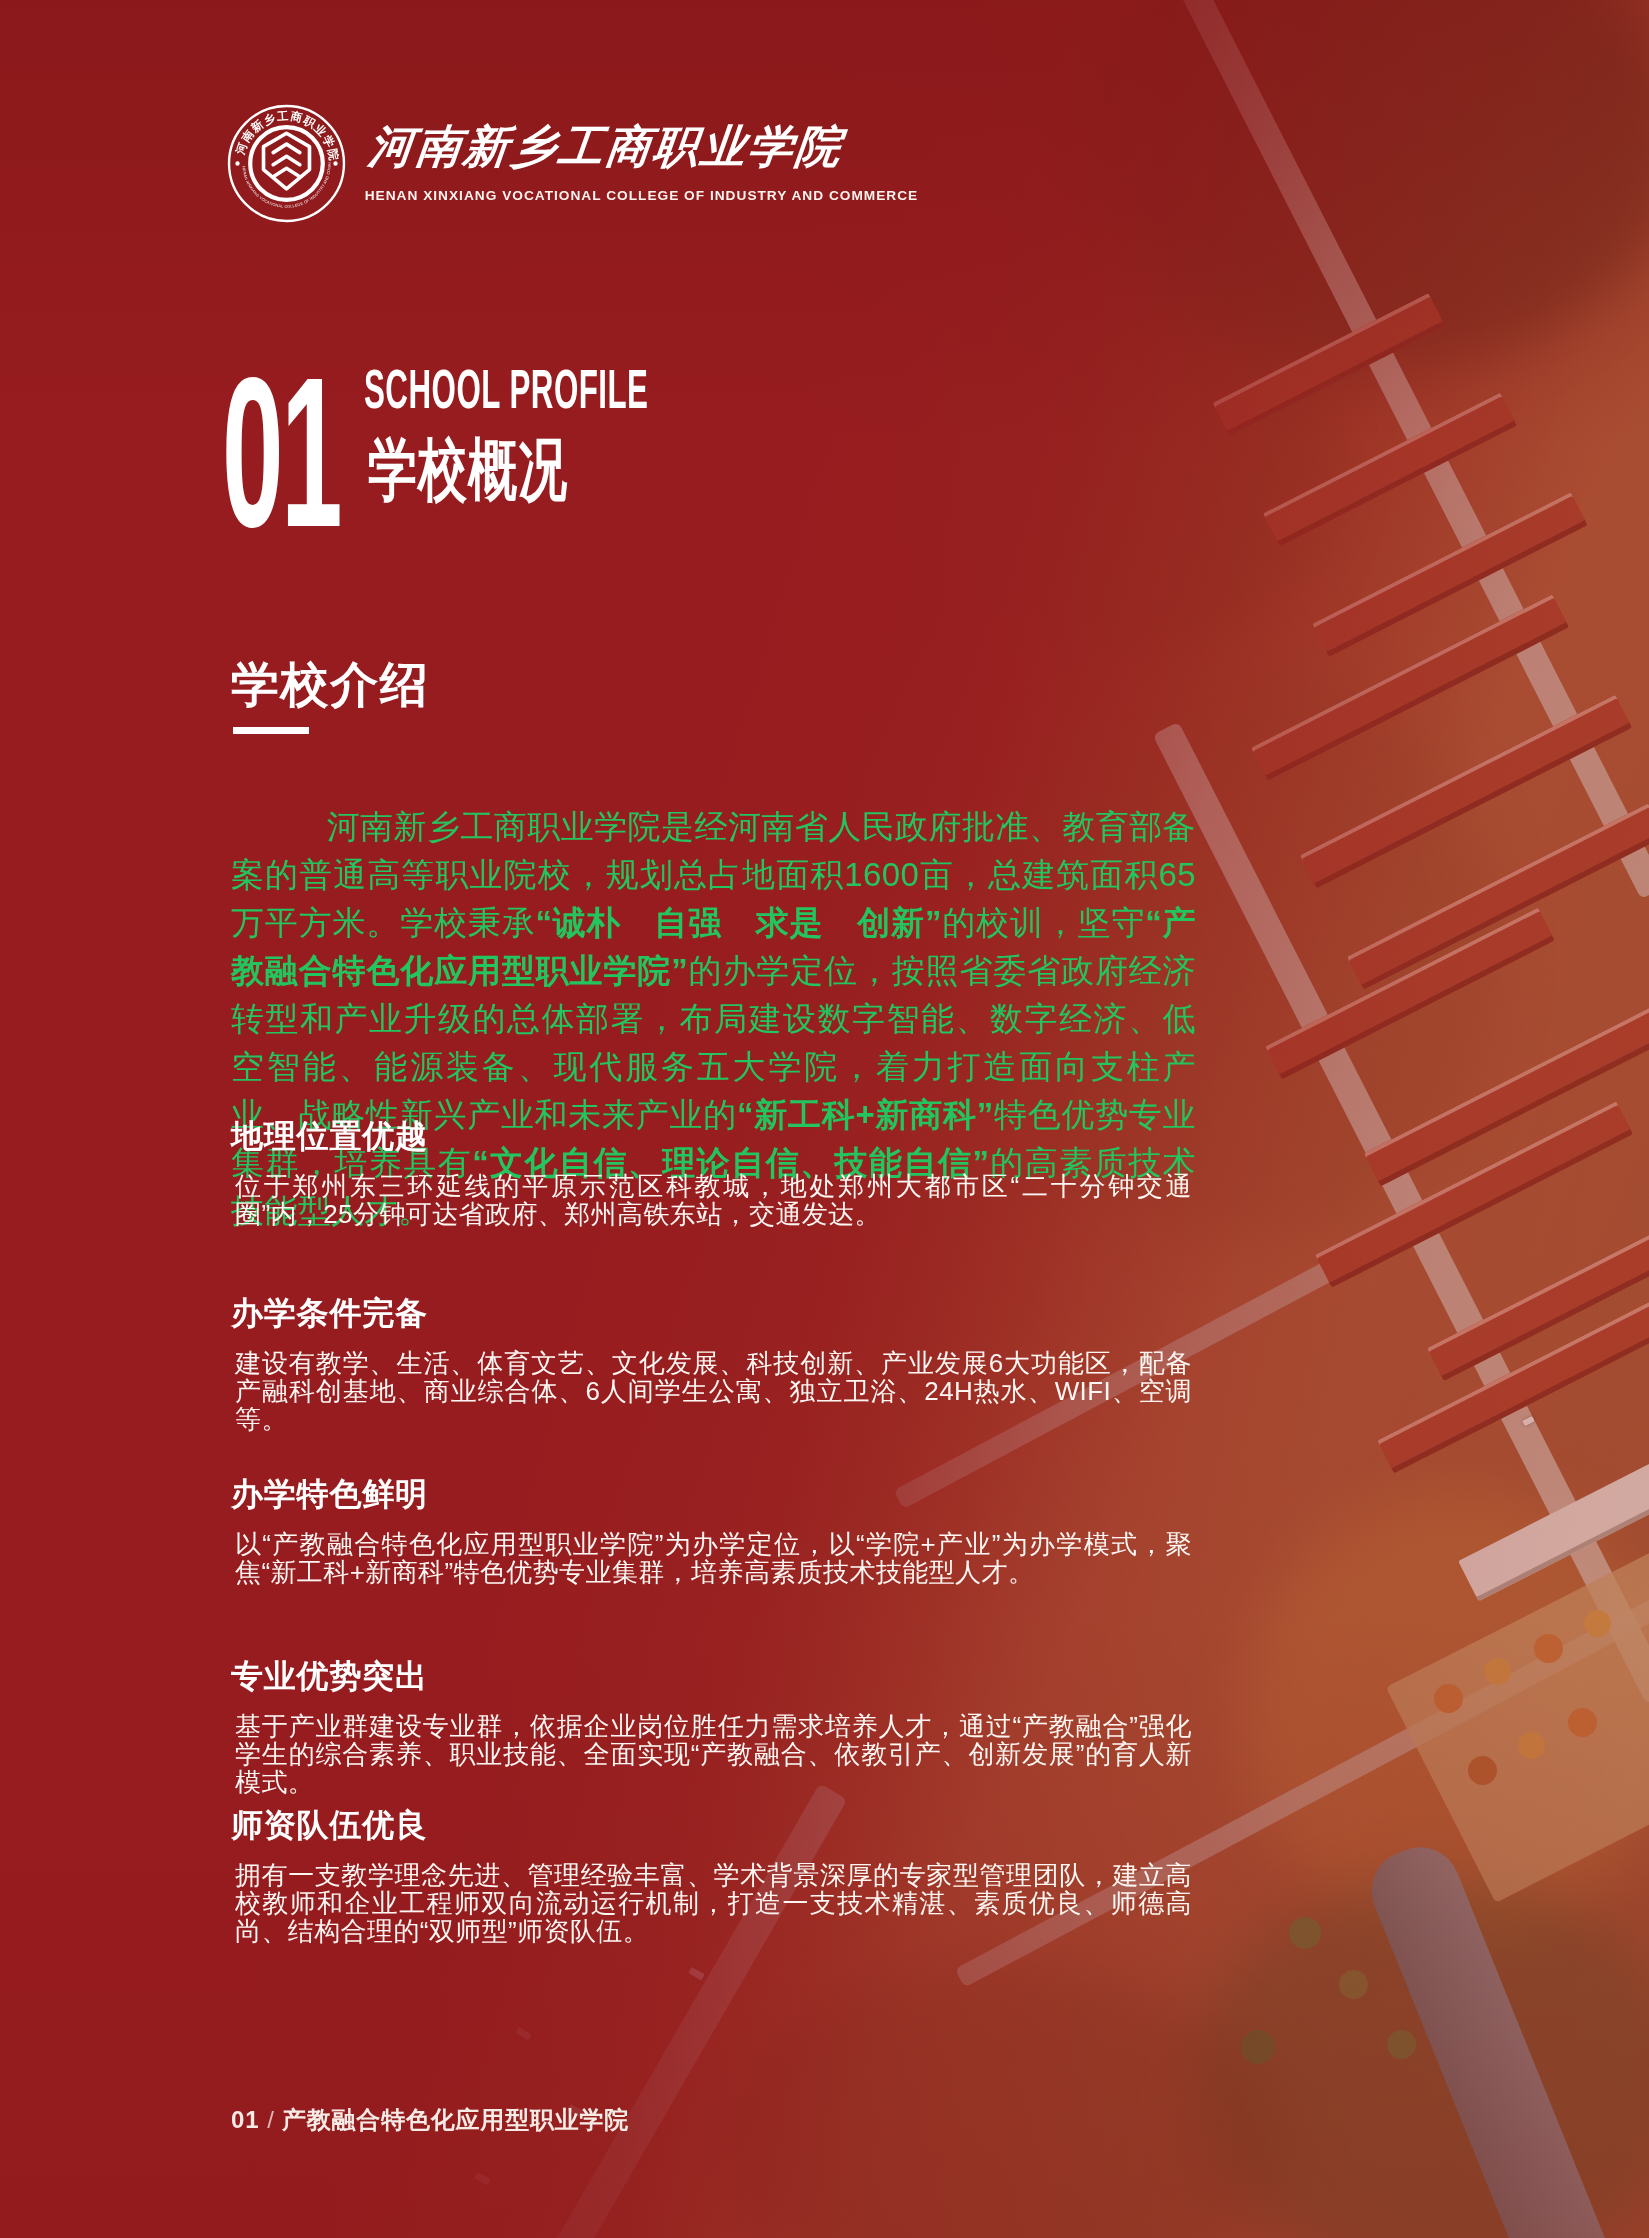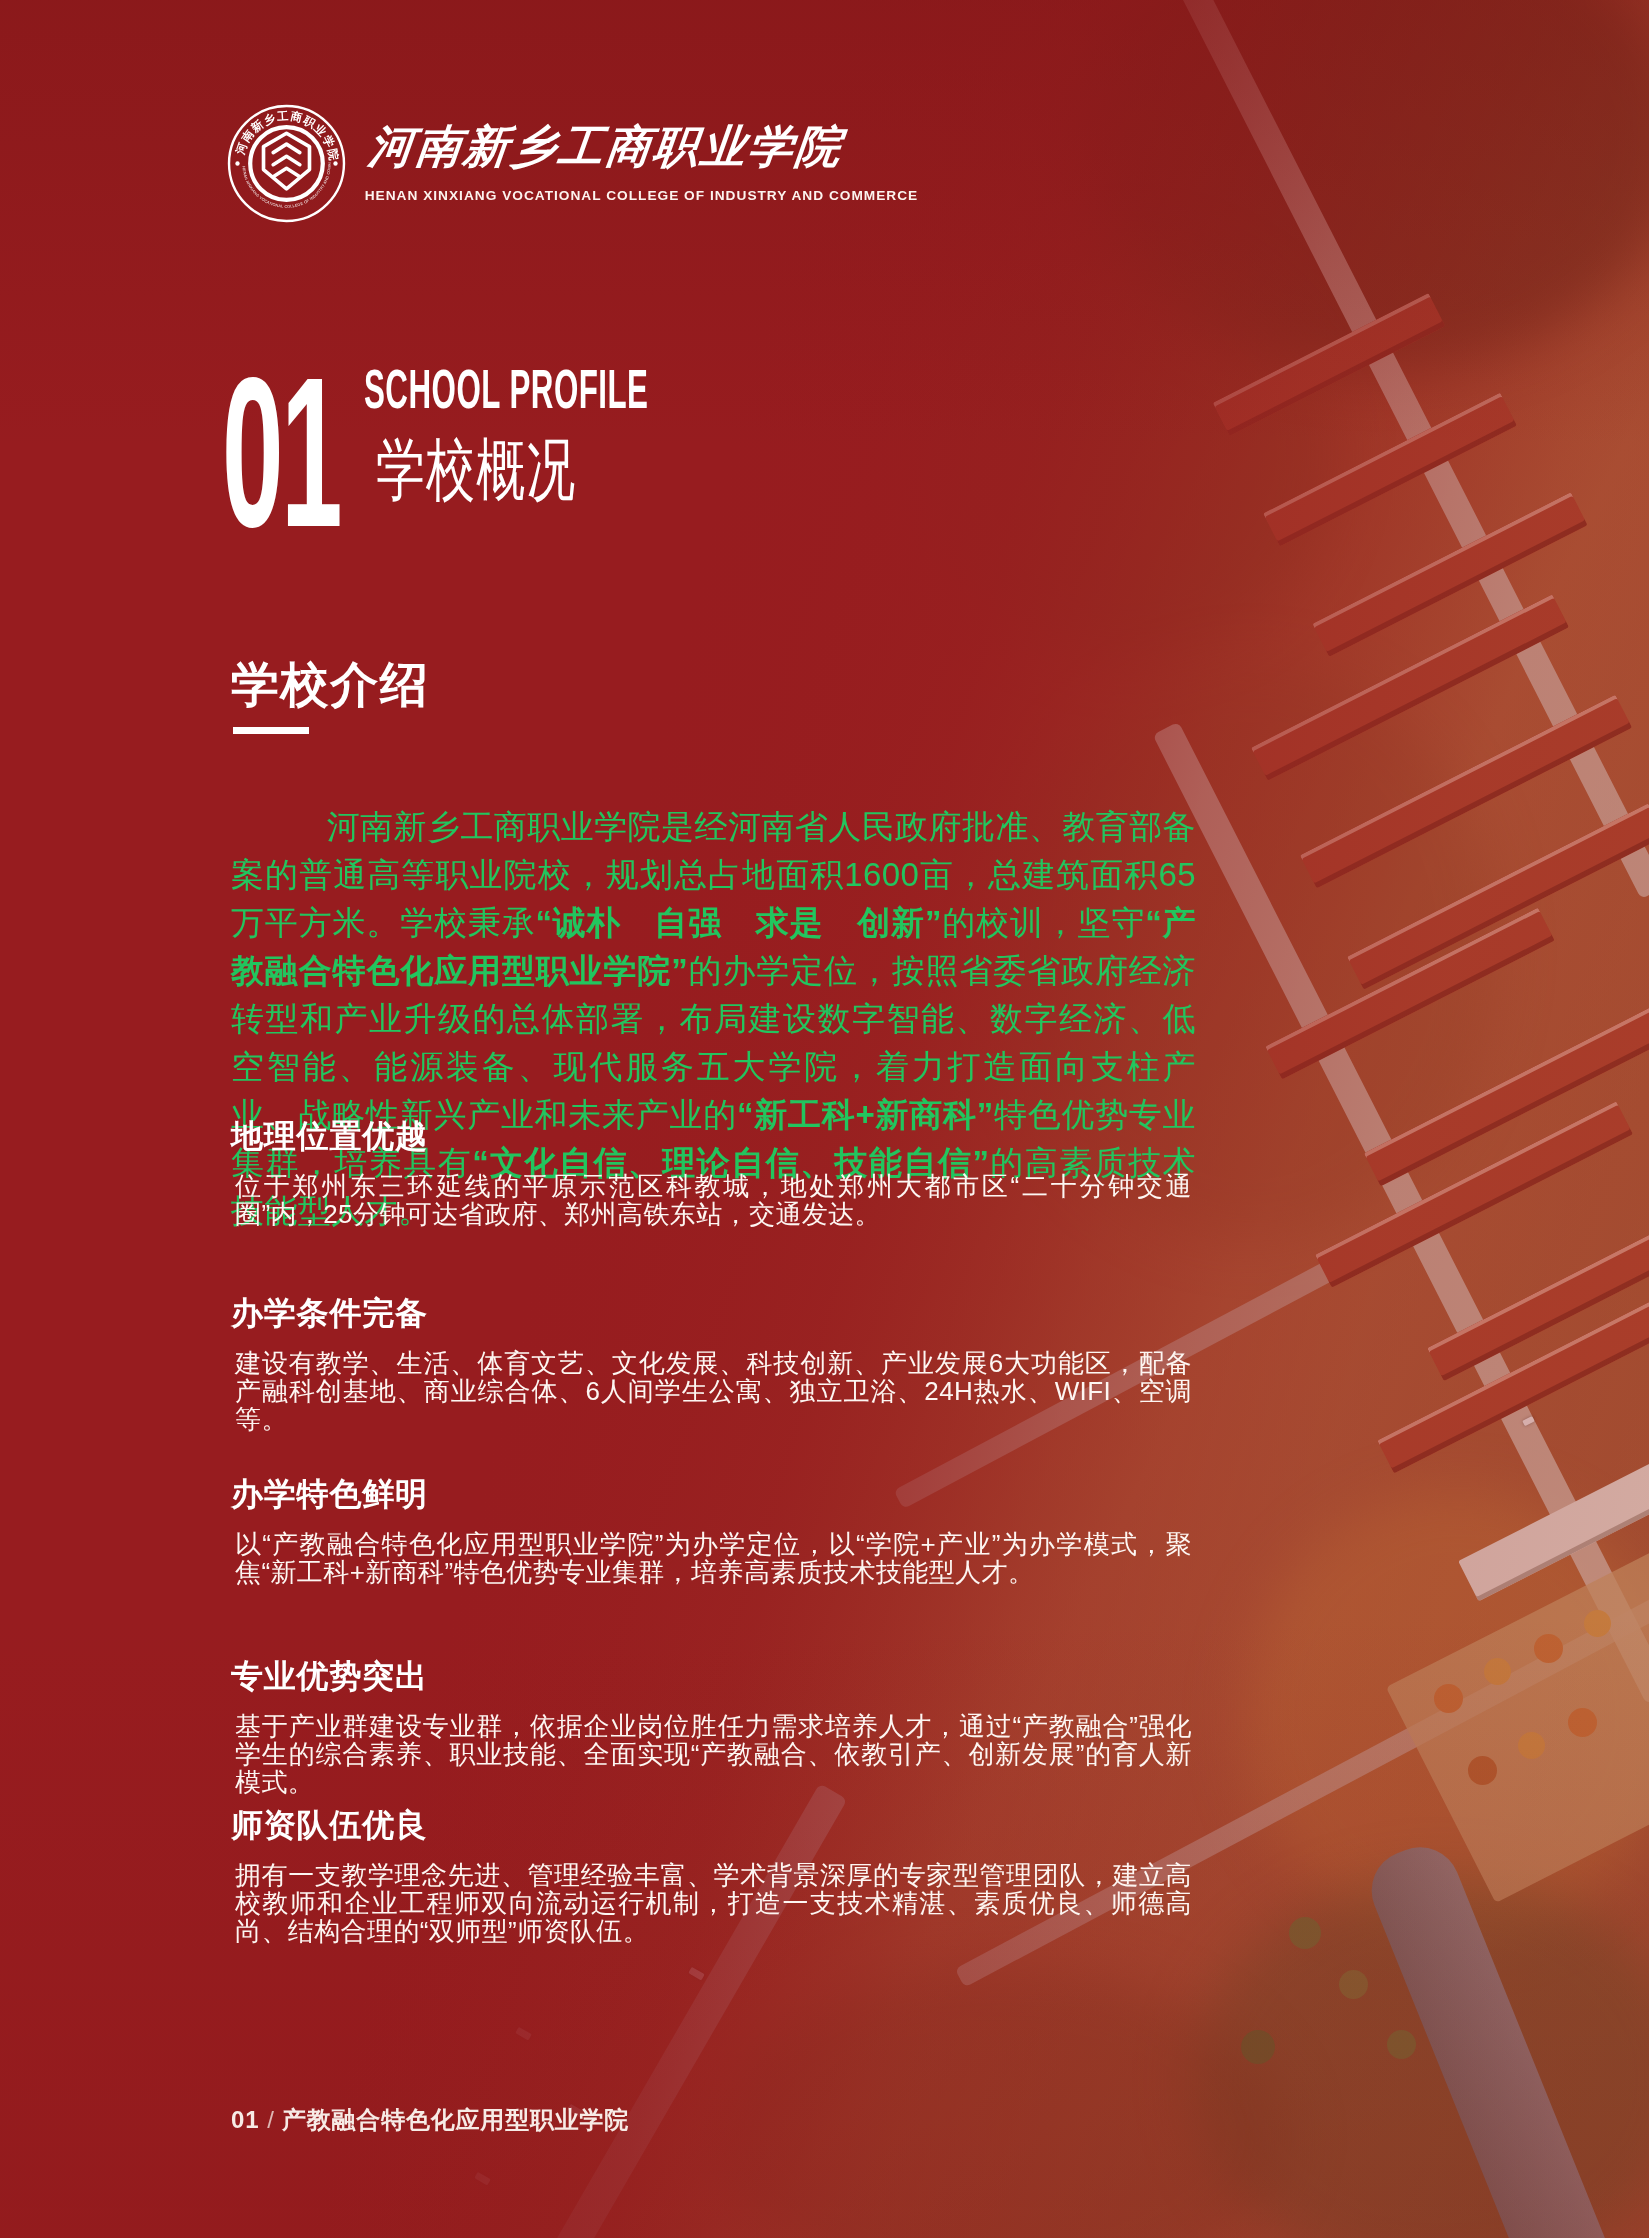--- a/index.html
+++ b/index.html
@@ -32,21 +32,21 @@
   .seal{width:121px;height:121px;}
   .logo-names{margin-left:17.7px;padding-top:8px;}
   .logo-zh{font-family:"DejaVu Serif","Liberation Serif",serif;font-style:italic;font-weight:bold;
     font-size:45px;letter-spacing:2.4px;white-space:nowrap;transform:skewX(-6deg);transform-origin:0 100%;line-height:1.6;}
   .logo-en{font-size:13.7px;font-weight:bold;letter-spacing:1px;margin-top:4.8px;white-space:nowrap;color:#fdf4ef;}
   .cond{display:inline-block;white-space:nowrap;transform-origin:0 50%;}
   .sec-num{position:absolute;left:222px;top:346px;font-size:213px;line-height:1;font-weight:800;}
   .sec-num .cond{transform:scaleX(.52);letter-spacing:-4.8px;}
   .sec-title-en{position:absolute;left:364px;top:361px;font-size:56px;font-weight:800;line-height:1;}
   .sec-title-en .cond{transform:scaleX(.56);letter-spacing:0.8px;}
-  .sec-title-zh{position:absolute;left:376px;top:435px;font-size:68px;font-weight:400;line-height:1;}
+  .sec-title-zh{position:absolute;left:368px;top:435px;font-size:68px;font-weight:700;line-height:1;}
   .sec-title-zh .cond{transform:scaleX(.72);letter-spacing:1.6px;}
   .intro-h{position:absolute;left:231px;top:653px;font-size:48px;font-weight:800;letter-spacing:1.6px;}
   .intro-bar{position:absolute;left:233px;top:727px;width:76px;height:7.3px;background:#fff;}
   .intro-p{position:absolute;left:231px;top:803px;width:965px;font-size:33px;line-height:48px;
     text-align:justify;text-indent:2.9em;letter-spacing:0.4px;color:#22c55e;}
   .intro-p span{font-weight:400;}
   .isec{position:absolute;left:231px;width:965px;}
   .isec h3{margin:0 0 13px 0;font-size:32px;font-weight:800;letter-spacing:0.8px;}
   .isec p{margin:4px;font-size:26px;line-height:28px;text-align:justify;letter-spacing:0.4px;color:#fdf6f2;}
   .s1{top:1115px}.s2{top:1292px}.s3{top:1473px}.s4{top:1655px}.s5{top:1804px}

